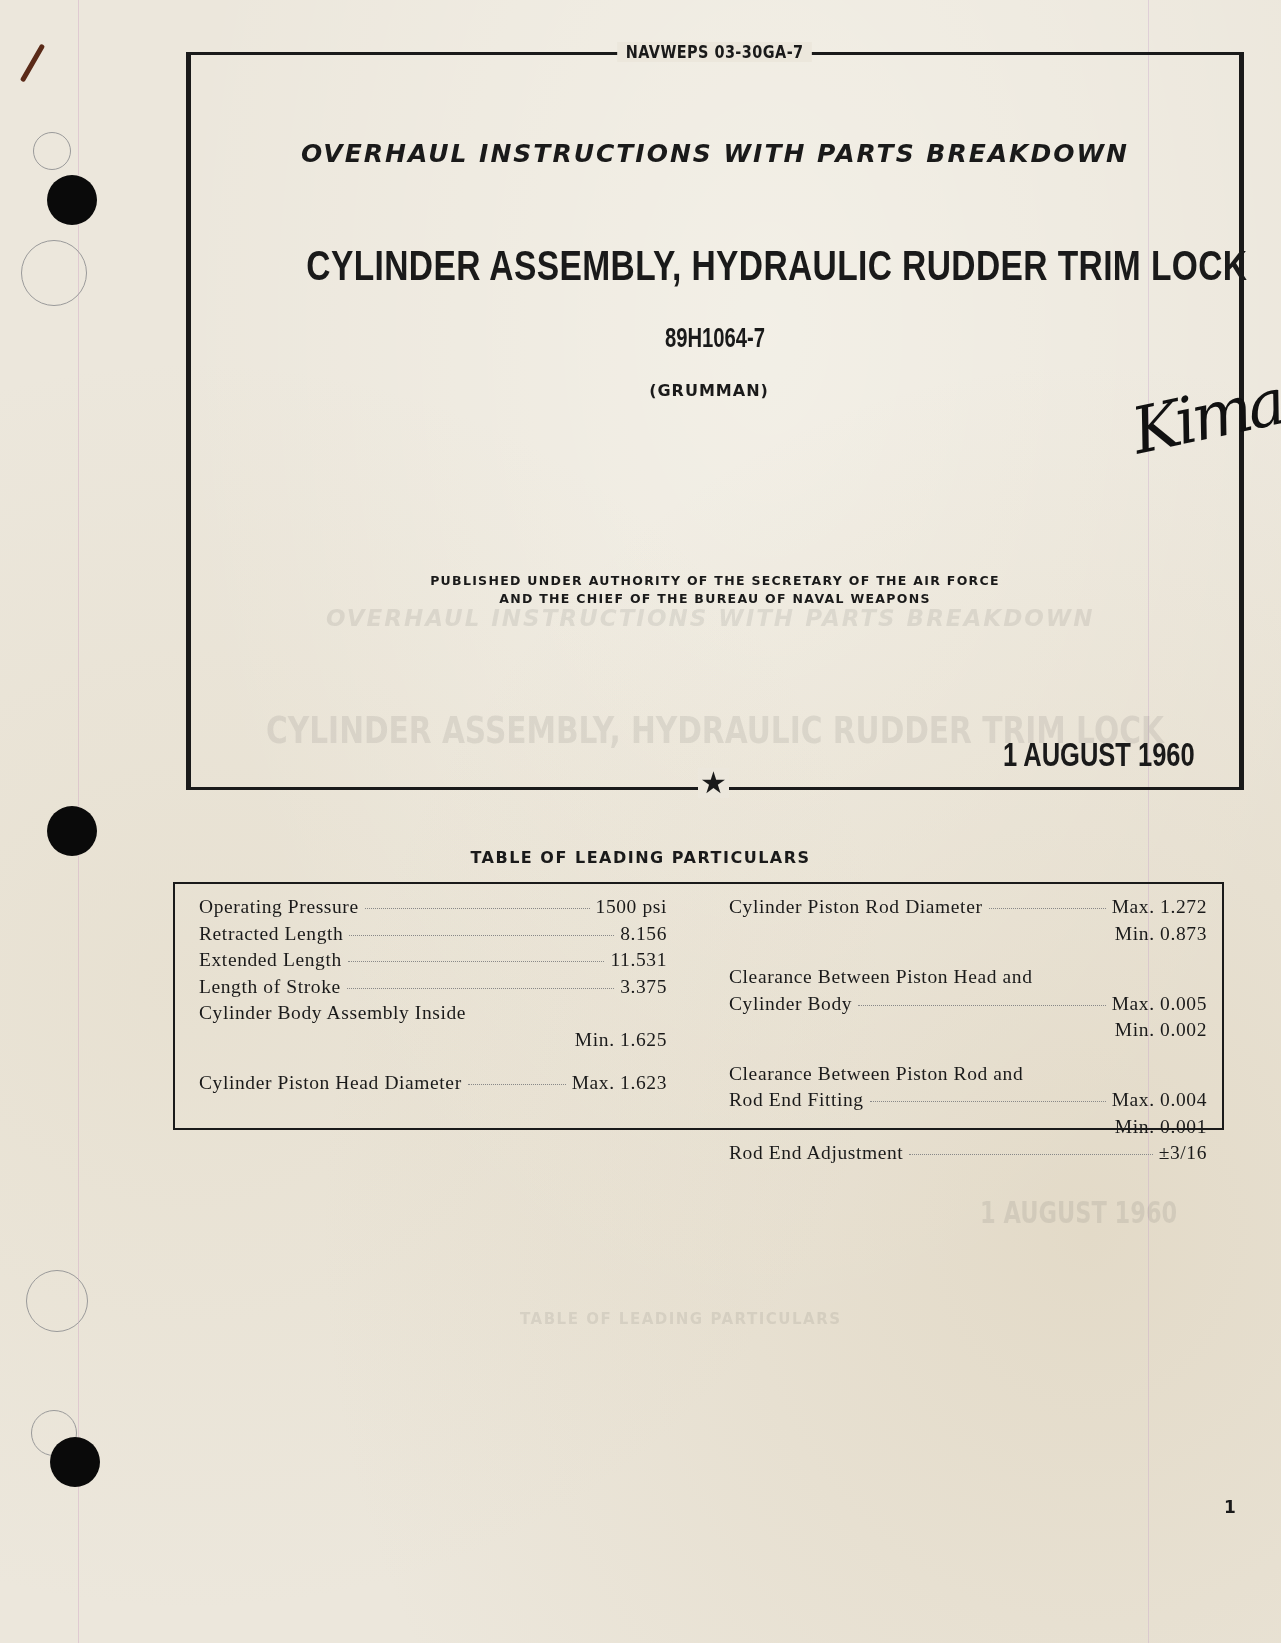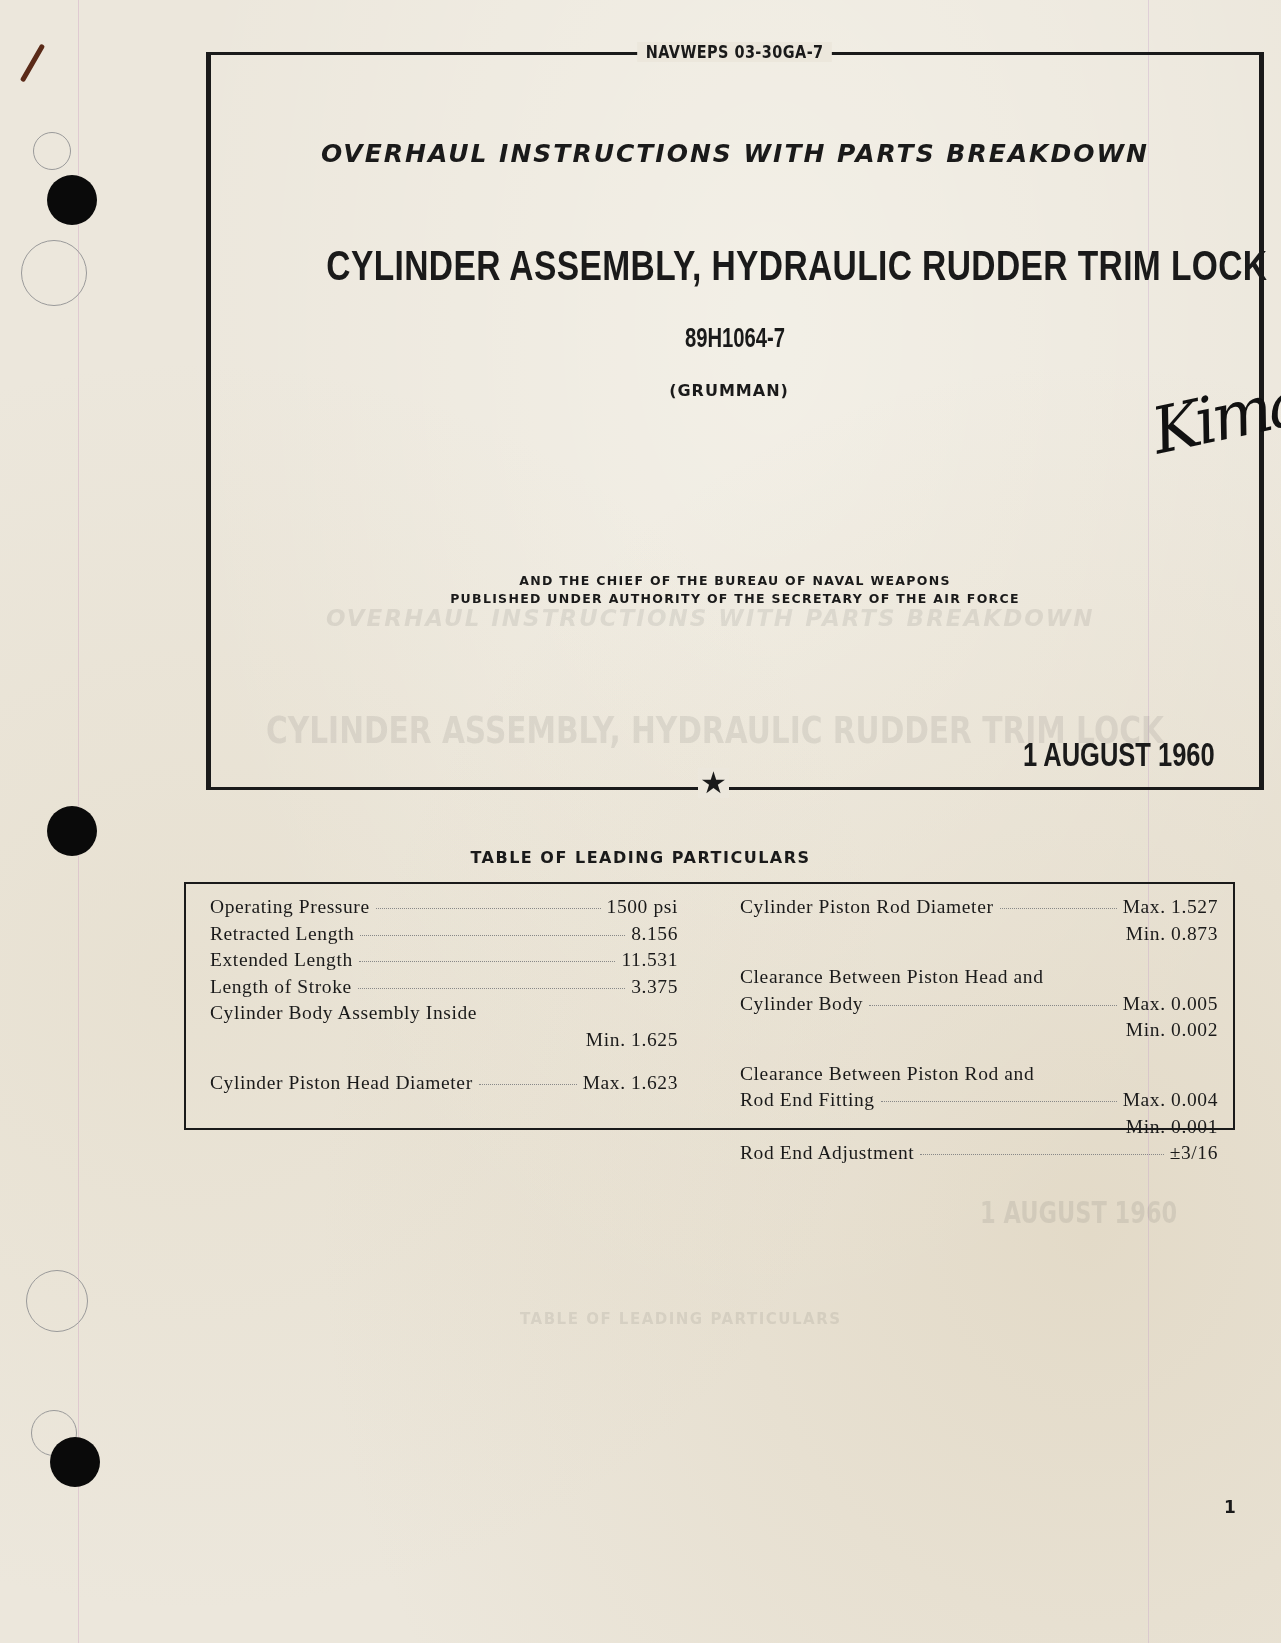--- a/index.html
+++ b/index.html
@@ -15,21 +15,21 @@
   }
 
   
   .hole { position: absolute; width: 50px; height: 50px; border-radius: 50%; background: #0a0a0a; }
   .hole-ring { position: absolute; border-radius: 50%; border: 1.5px solid #9a9a9a; }
 
   
   .frame {
     position: absolute; left: 186px; top: 52px; width: 1048px; height: 732px;
     border-left: 5px solid #1a1a1a; border-right: 5px solid #1a1a1a;
-    border-bottom: 3px solid #1a1a1a; border-top: 3px solid #1a1a1a; margin-left: 20px;
+    border-bottom: 3px solid #1a1a1a; border-top: 3px solid #1a1a1a;
   }
   .doc-number {
     position: absolute; left: 0; right: 0; top: -13px; text-align: center;
   }
   .doc-number span {
     background: #ece7dc; padding: 0 10px;
     font-family: "DejaVu Sans", sans-serif; font-size: 17px; font-weight: bold;
     letter-spacing: 0.5px; transform: scaleX(0.85); display: inline-block;
   }
   .series-title {
@@ -72,21 +72,21 @@
 
   
   .ghost { position: absolute; color: rgba(60,60,60,0.10); font-weight: bold; white-space: nowrap; }
 
   
   .table-title {
     position: absolute; left: 0; width: 1281px; top: 848px; text-align: center;
     font-size: 16px; font-weight: bold; letter-spacing: 1.5px;
   }
   .table-box {
-    position: absolute; left: 184px; top: 882px; width: 1051px; height: 248px;
+    position: absolute; left: 173px; top: 882px; width: 1051px; height: 248px;
     border: 2px solid #1a1a1a; box-sizing: border-box;
     font-family: "Liberation Serif", serif; font-size: 19.5px; letter-spacing: 0.6px;
   }
   .col { position: absolute; top: 12px; }
   .col-left { left: 24px; width: 468px; }
   .col-right { left: 554px; width: 478px; }
   .row { position: relative; display: flex; align-items: baseline; height: 26.5px; }
   .row .label { white-space: nowrap; }
   .row .label.indent { padding-left: 20px; }
   .row .leader {
@@ -127,22 +127,22 @@
 <div class="frame">
   <div class="doc-number">
     <span>NAVWEPS 03-30GA-7</span>
   </div>
   <div class="series-title">OVERHAUL INSTRUCTIONS WITH PARTS BREAKDOWN</div>
   <div class="main-title">CYLINDER ASSEMBLY, HYDRAULIC RUDDER TRIM LOCK</div>
   <div class="part-number">89H1064-7</div>
   <div class="manufacturer">(GRUMMAN)</div>
   <div class="signature">Kimair</div>
   <div class="authority">
+    <div>PUBLISHED UNDER AUTHORITY OF THE SECRETARY OF THE AIR FORCE</div>
     <div>AND THE CHIEF OF THE BUREAU OF NAVAL WEAPONS</div>
-    <div>PUBLISHED UNDER AUTHORITY OF THE SECRETARY OF THE AIR FORCE</div>
   </div>
   <div class="pub-date">1 AUGUST 1960</div>
 </div>
 <div class="star">★</div>
 
 <div class="table-title">TABLE OF LEADING PARTICULARS</div>
 <div class="table-box">
   <div class="col col-left">
     <div class="row">
       <span class="label">Operating Pressure</span>
@@ -174,21 +174,21 @@
       <span class="label">Cylinder Piston Head Diameter</span>
       <span class="leader"></span>
       <span class="value">Max. 1.623</span>
     </div>
   </div>
 
   <div class="col col-right">
     <div class="row">
       <span class="label">Cylinder Piston Rod Diameter</span>
       <span class="leader"></span>
-      <span class="value">Max. 1.527</span>
+      <span class="value">Max. 1.272</span>
     </div>
     <div class="row">
       <span class="value only">Min. 0.873</span>
     </div>
     <div class="row gap-top">
       <span class="label">Clearance Between Piston Head and</span>
     </div>
     <div class="row">
       <span class="label">Cylinder Body</span>
       <span class="leader"></span>

